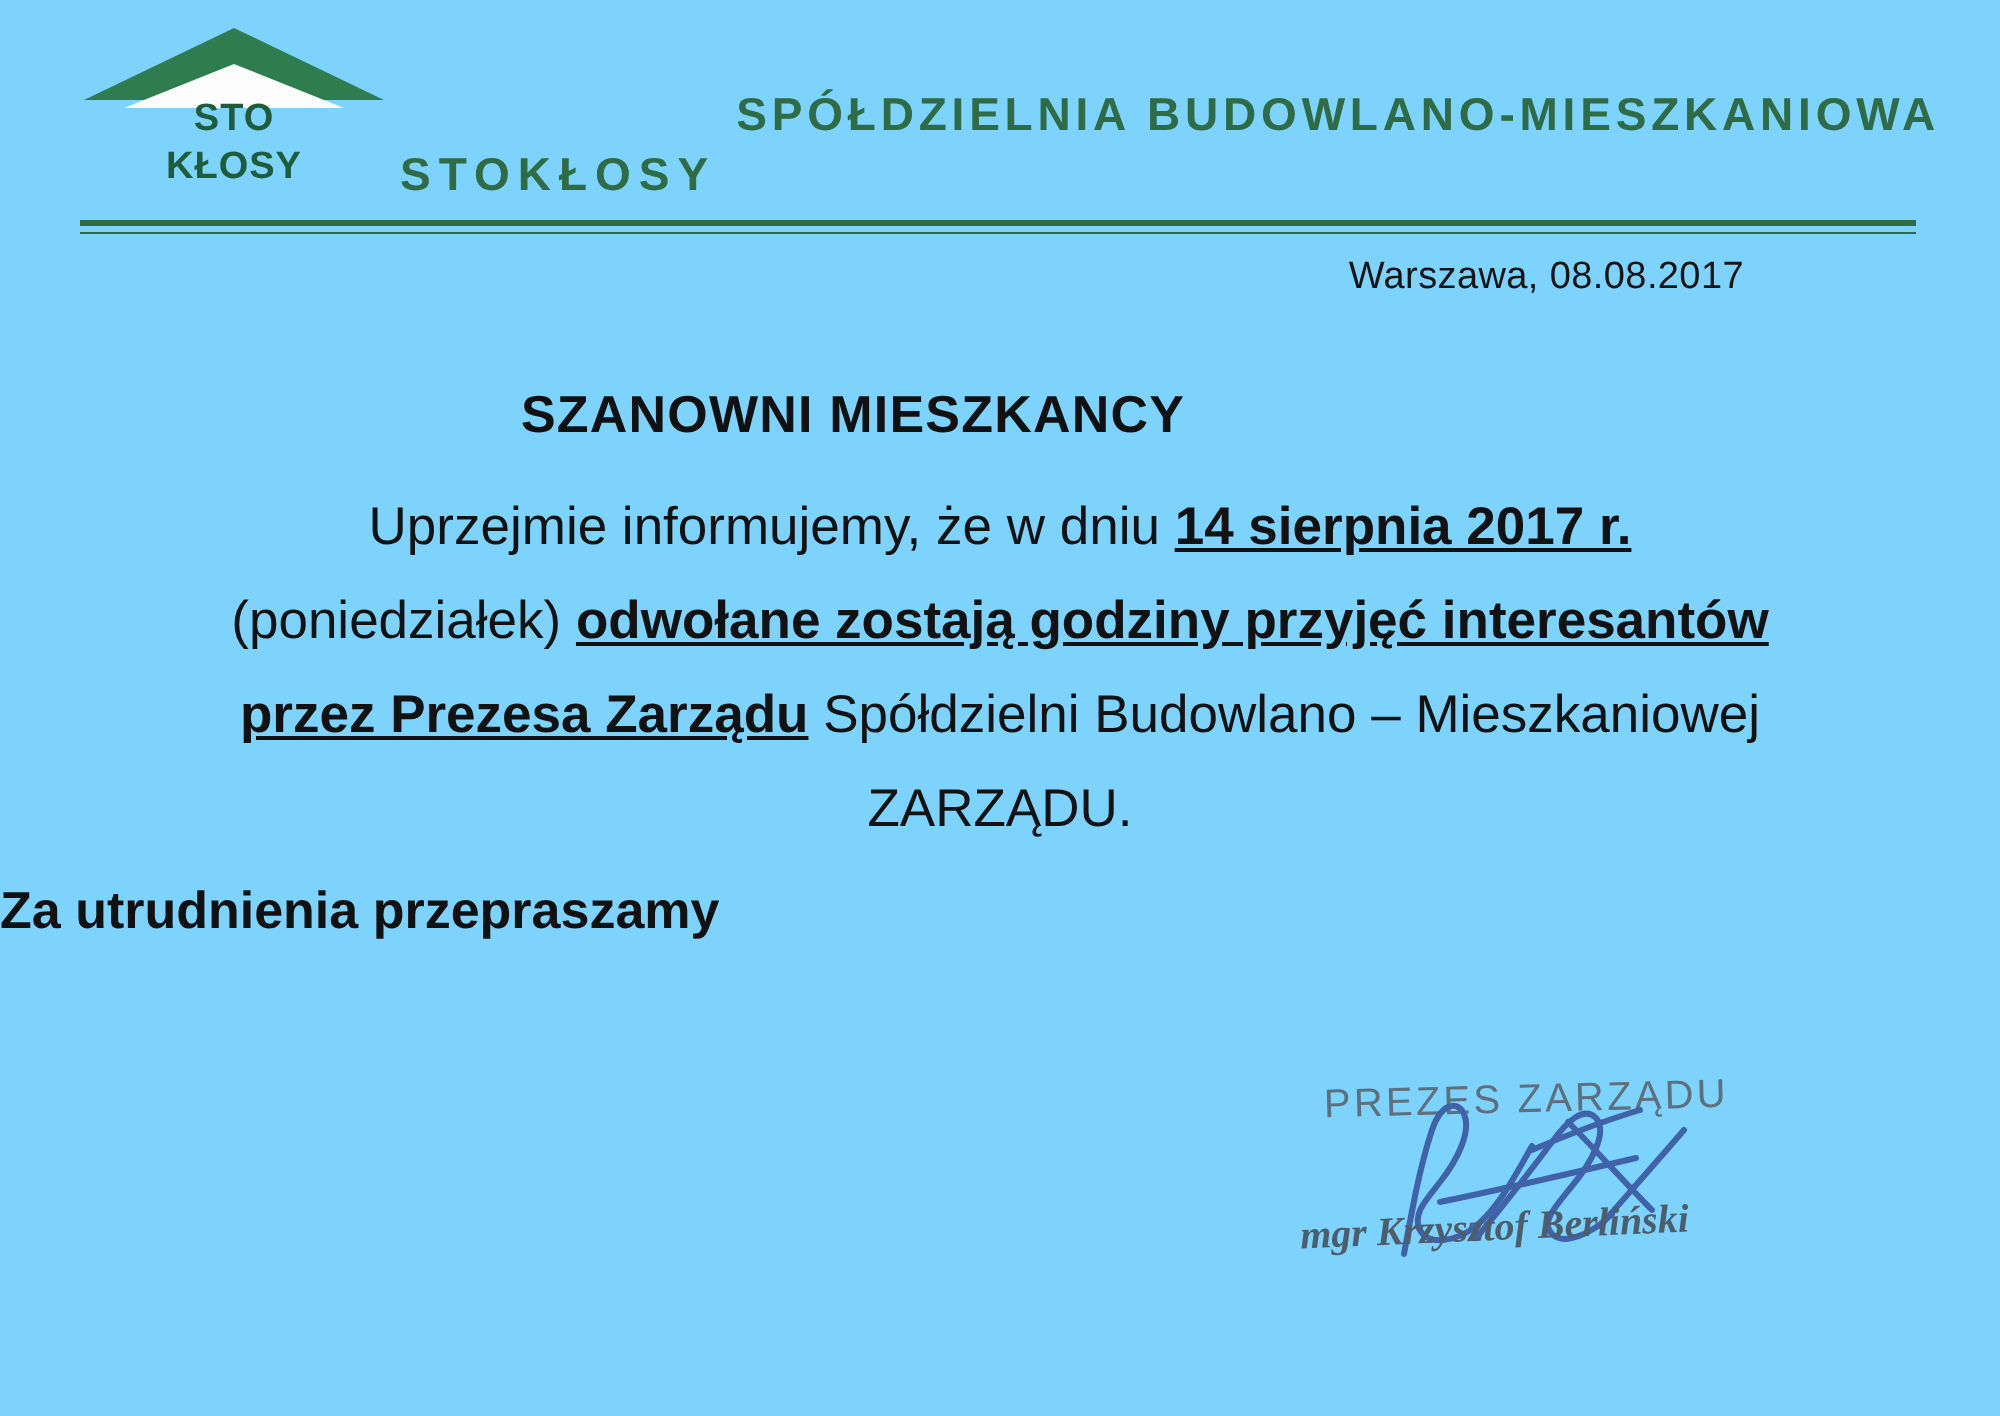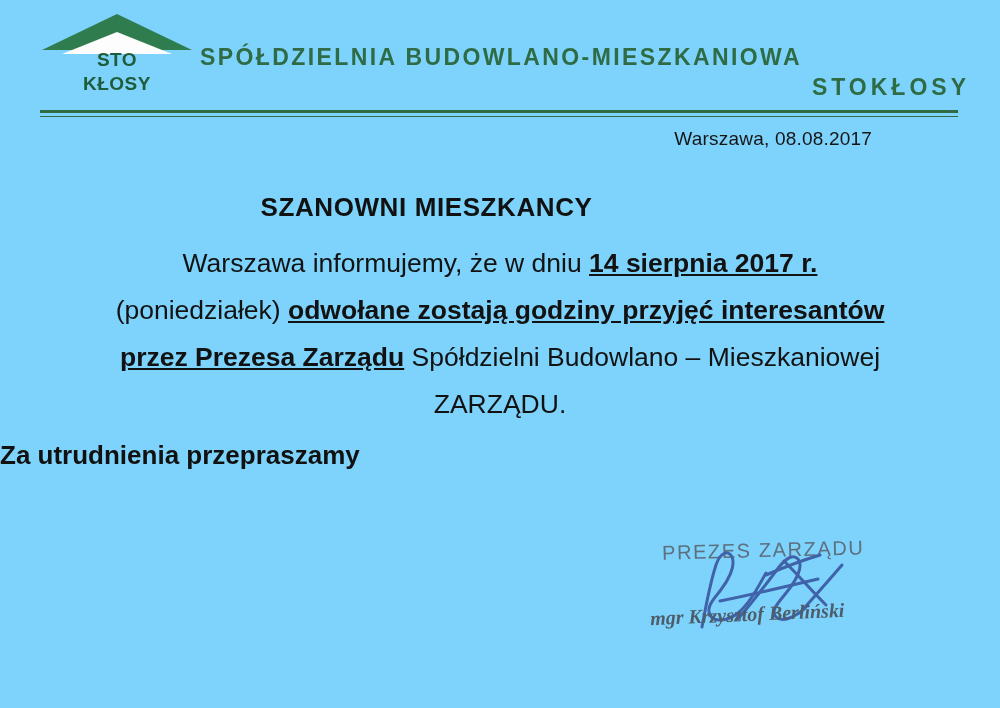--- a/index.html
+++ b/index.html
@@ -72,33 +72,33 @@
     font-size: 19px;
     letter-spacing: 0.5px;
     line-height: 24px;
   }
 
   .header-title {
     position: absolute;
     left: 200px;
     top: 42px;
     width: 770px;
-    text-align: left;
+    text-align: right;
     color: #2f6b45;
     font-size: 23px;
     font-weight: bold;
     letter-spacing: 2.4px;
     line-height: 30px;
   }
   .header-subtitle {
     position: absolute;
     left: 200px;
     top: 74px;
     width: 770px;
-    text-align: right;
+    text-align: left;
     color: #2f6b45;
     font-size: 23px;
     font-weight: bold;
     letter-spacing: 4px;
   }
 
   .rule-thick {
     position: absolute;
     left: 40px;
     top: 110px;
@@ -219,21 +219,21 @@
 
     <div class="rule-thick"></div>
     <div class="rule-thin"></div>
   </div>
 
   <div class="date-line">Warszawa, 08.08.2017</div>
 
   <div class="salutation">SZANOWNI MIESZKANCY</div>
 
   <div class="body-text">
-    <span>Warszawa informujemy, że w dniu </span><span class="b">14 sierpnia 2017 r.</span><span> (poniedziałek) </span><span class="b">odwołane zostają godziny przyjęć interesantów przez Prezesa Zarządu</span><span> Spółdzielni Budowlano – Mieszkaniowej ZARZĄDU.</span>
+    <span>Uprzejmie informujemy, że w dniu </span><span class="b">14 sierpnia 2017 r.</span><span> (poniedziałek) </span><span class="b">odwołane zostają godziny przyjęć interesantów przez Prezesa Zarządu</span><span> Spółdzielni Budowlano – Mieszkaniowej ZARZĄDU.</span>
   </div>
 
   <div class="closing">Za utrudnienia przepraszamy</div>
 
   <div class="signature-area">
     <div class="sig-title">PREZES ZARZĄDU</div>
 
     <svg class="sig-scribble" viewBox="0 0 230 110">
       <g fill="none" stroke="#3f62a8" stroke-width="3" stroke-linecap="round" stroke-linejoin="round">
         <path d="M22,92 C26,70 30,48 36,30 C40,18 48,14 52,22 C56,31 48,46 40,56 C33,65 26,72 30,80 C34,88 48,86 58,78 C70,68 78,52 86,38"></path>

